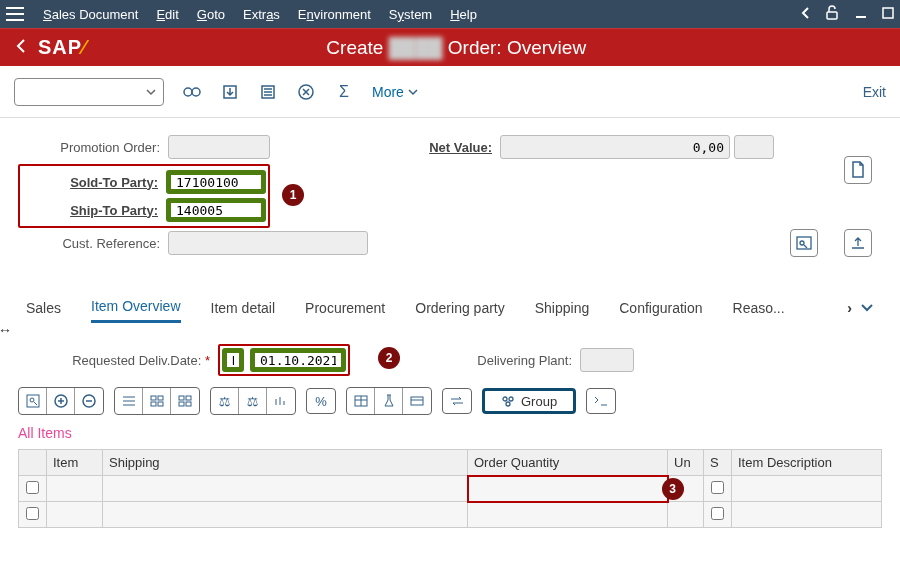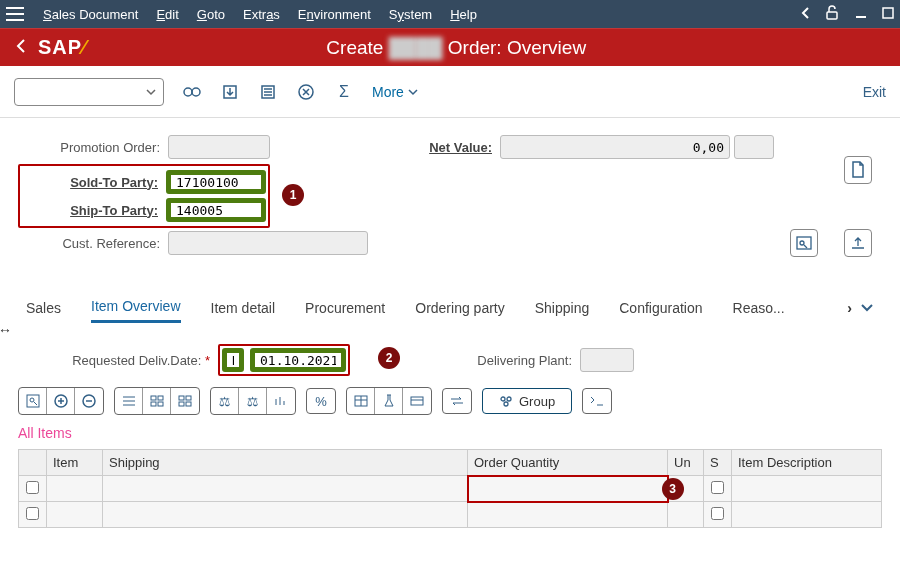--- a/index.html
+++ b/index.html
@@ -57,21 +57,21 @@
 
   
   .pane { padding: 10px 18px; }
 
   
   .icon-toolbar { display:flex; gap:10px; align-items:center; margin:12px 0 10px; }
   .ibtn-group { display:flex; border:1px solid #666; border-radius:4px; overflow:hidden; }
   .ibtn { width:28px; height:26px; display:flex; align-items:center; justify-content:center; color:#346187; cursor:pointer; border-right:1px solid #999; font-size:13px;}
   .ibtn:last-child { border-right:none; }
   .ibtn.single { border:1px solid #666; border-radius:4px; width:30px; height:26px;}
-  .group-btn { border:1px solid #0c4a6e; border-radius:4px; height:26px; padding: 0 16px; display:flex; align-items:center; gap:6px; cursor:pointer; color:#333; font-size:13px;}
+  .group-btn { border:3px solid #0c4a6e; border-radius:4px; height:26px; padding: 0 16px; display:flex; align-items:center; gap:6px; cursor:pointer; color:#333; font-size:13px;}
 
   .section-title { font-size:14px; margin: 6px 0 8px; color:#ec4899; }
 
   
   table.grid { width:100%; border-collapse:collapse; font-size:13px; }
   table.grid th, table.grid td { border:1px solid #ccc; height:26px; text-align:left; padding:0 6px; background:#f6f6f6; }
   table.grid th { background:#f0f0f0; font-weight:normal; color:#333; }
   table.grid td.cb { width:28px; text-align:center; }
   table.grid td input[type=checkbox] { cursor:pointer; }
   .cell-redbox { border:2px solid #b20000; position:absolute; pointer-events:none; }

